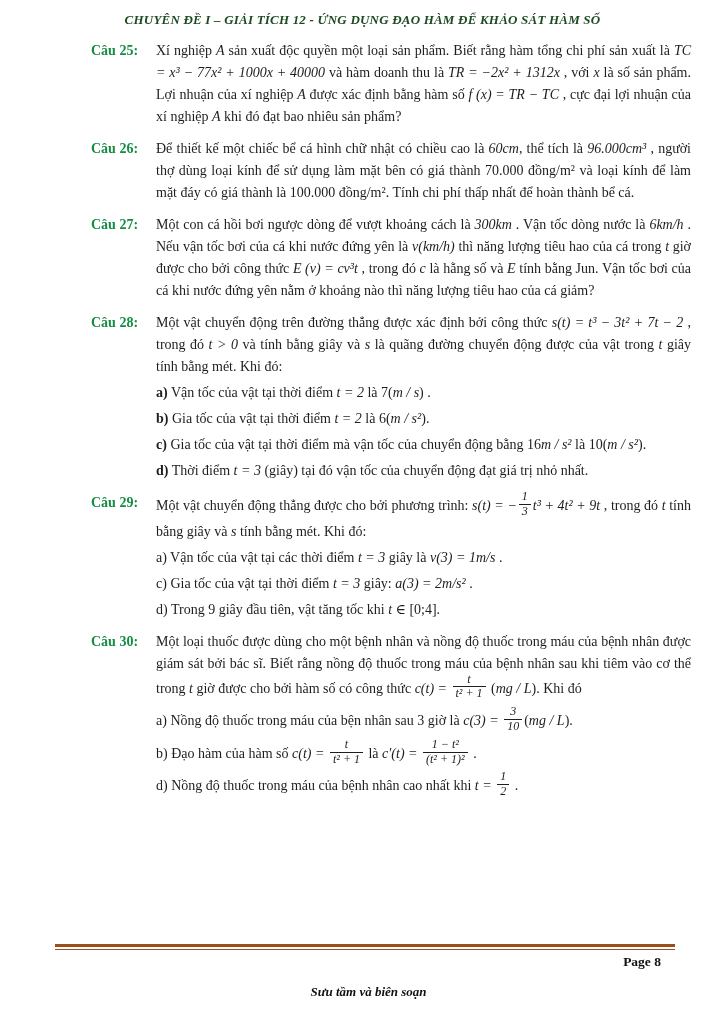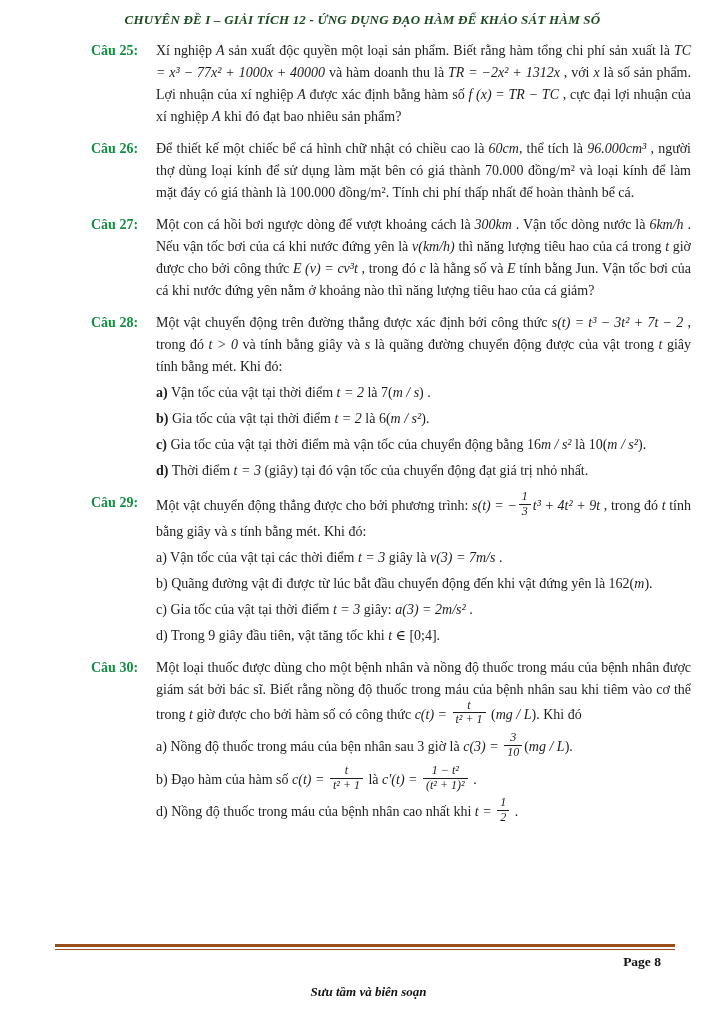--- a/index.html
+++ b/index.html
@@ -126,22 +126,21 @@
           <p class="q-para"><b>d)</b> Thời điểm <span class="math">t = 3</span> (giây) tại đó vận tốc của chuyển động đạt giá trị nhỏ nhất.</p>
         </div>
       </div>
       <div class="question">
         <div class="q-label">Câu 29:</div>
         <div class="q-body">
           <p class="q-para">Một vật chuyển động thẳng được cho bởi phương trình: <span class="math">s(t) = −</span><span class="frac">
               <span class="num">1</span>
               <span class="den">3</span>
             </span><span class="math">t³ + 4t² + 9t</span> , trong đó <span class="math">t</span> tính bằng giây và <span class="math">s</span> tính bằng mét. Khi đó:</p>
-          <p class="q-para">a) Vận tốc của vật tại các thời điểm <span class="math">t = 3</span> giây là <span class="math">v(3) = 7m/s</span> .</p>
-          <p class="q-para">b) Quãng đường vật đi được từ lúc bắt đầu chuyển động đến khi vật đứng yên là 162(<span class="math">m</span>).</p>
+          <p class="q-para">a) Vận tốc của vật tại các thời điểm <span class="math">t = 3</span> giây là <span class="math">v(3) = 1m/s</span> .</p>
           <p class="q-para">c) Gia tốc của vật tại thời điểm <span class="math">t = 3</span> giây:  <span class="math">a(3) = 2m/s²</span> .</p>
           <p class="q-para">d) Trong 9 giây đầu tiên, vật tăng tốc khi <span class="math">t</span> ∈ [0;4].</p>
         </div>
       </div>
       <div class="question">
         <div class="q-label">Câu 30:</div>
         <div class="q-body">
           <p class="q-para">Một loại thuốc được dùng cho một bệnh nhân và nồng độ thuốc trong máu của bệnh nhân được giám sát bởi bác sĩ. Biết rằng nồng độ thuốc trong máu của bệnh nhân sau khi tiêm vào cơ thể trong <span class="math">t</span> giờ được cho bởi hàm số có công thức <span class="math">c(t) = </span><span class="frac">
               <span class="num">t</span>
               <span class="den">t² + 1</span>

